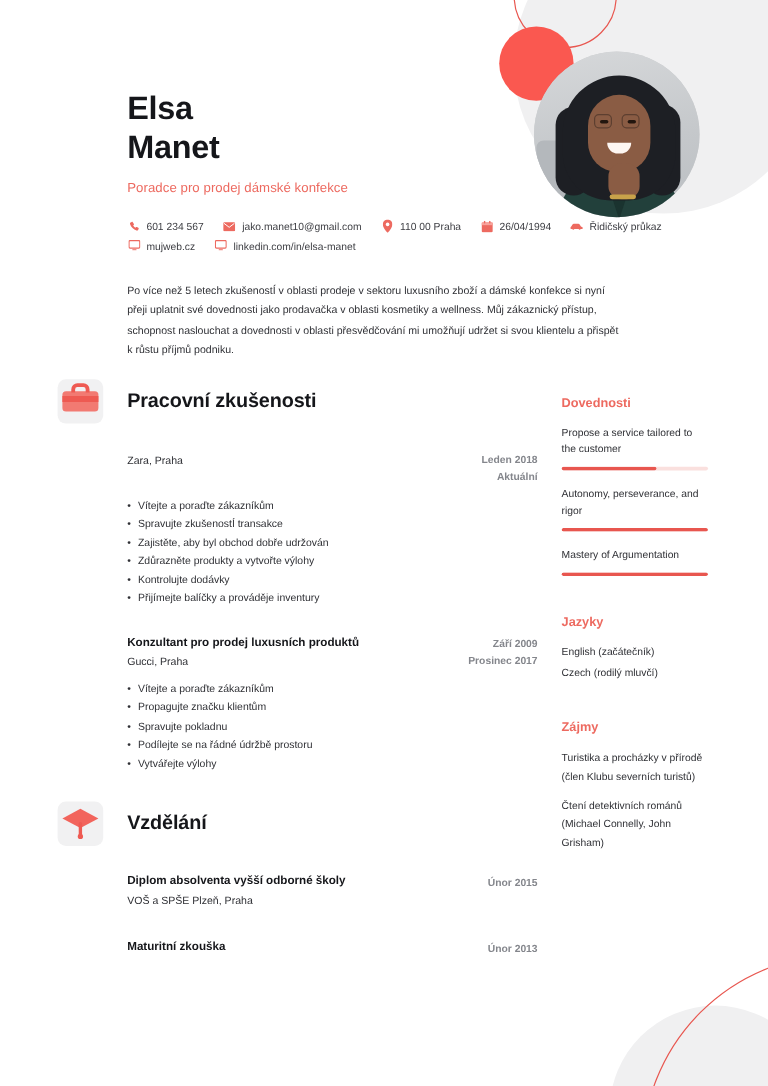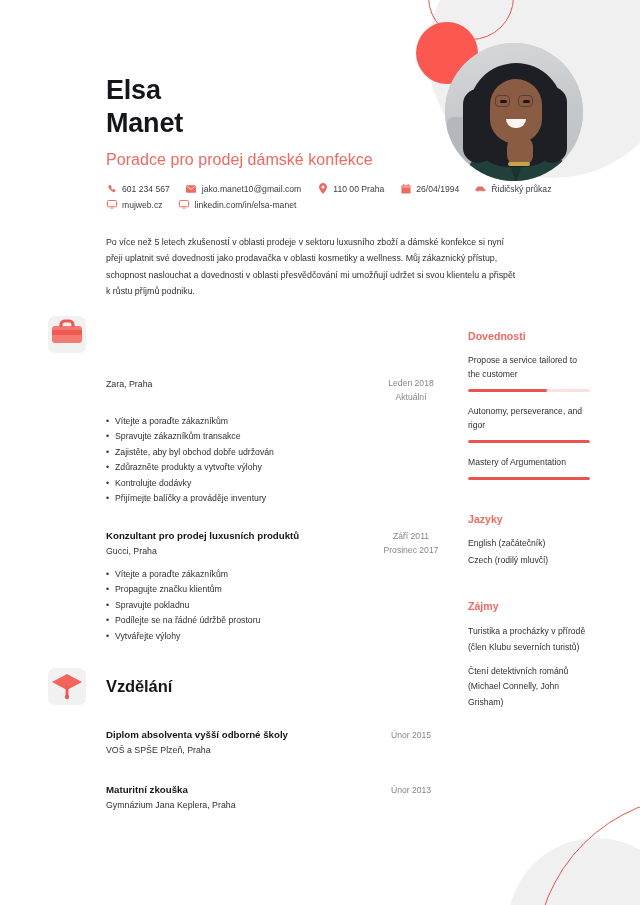--- a/index.html
+++ b/index.html
@@ -139,21 +139,21 @@
   .header { position: absolute; left: 106px; top: 74px; }
   .name-line {
     font-size: 27px;
     font-weight: bold;
     color: #15161a;
     line-height: 1.22;
     letter-spacing: -0.2px;
   }
   .job-title {
     margin-top: 11px;
-    font-size: 16px;
+    font-size: 11px;
     color: #ed6a60;
     letter-spacing: 0.05px;
   }
 
   
   .contact {
     position: absolute;
     left: 106px; top: 183px;
     width: 470px;
   }
@@ -234,25 +234,26 @@
     line-height: 1.45;
   }
   .entry-org {
     font-size: 8.8px;
     color: #2f3035;
     margin-top: 3px;
   }
   .entry-dates {
     width: 74px;
     flex-shrink: 0;
-    text-align: center;
+    text-align: right;
     font-size: 8.6px;
     color: #84868c;
     line-height: 1.62;
     padding-top: 1px;
+    font-weight: bold;
   }
   .bullets { margin-top: 9px; }
   .bullet {
     display: flex;
     font-size: 8.7px;
     color: #2f3035;
     line-height: 1.78;
   }
   .bullet .dot {
     width: 9px;
@@ -425,40 +426,41 @@
   <div class="sec-exp">
     <div class="sec-head">
       <div class="sec-icon">
         <div class="bg-card"></div>
         <svg width="32" height="30" viewBox="0 0 32 30">
           <rect x="1" y="8" width="30" height="17" rx="3" fill="#f27a72"></rect>
           <path d="M10 9V6.5C10 4.6 11.6 3 13.5 3h5C20.4 3 22 4.6 22 6.5V9" stroke="#ee5a52" stroke-width="3.2" fill="none"></path>
           <rect x="1" y="12" width="30" height="5" fill="#ee5a52"></rect>
         </svg>
       </div>
+      <div class="sec-title">Pracovní zkušenosti</div>
     </div>
 
     <div class="entry">
       <div class="entry-top">
         <div class="entry-main">
           <div class="entry-org">Zara, Praha</div>
         </div>
         <div class="entry-dates">
           <div>Leden 2018</div>
           <div>Aktuální</div>
         </div>
       </div>
       <div class="bullets">
         <div class="bullet">
             <span class="dot">•</span>
             <span>Vítejte a poraďte zákazníkům</span>
           </div>
         <div class="bullet">
             <span class="dot">•</span>
-            <span>Spravujte zákazníkům transakce</span>
+            <span>Spravujte zkušenostÍ transakce</span>
           </div>
         <div class="bullet">
             <span class="dot">•</span>
             <span>Zajistěte, aby byl obchod dobře udržován</span>
           </div>
         <div class="bullet">
             <span class="dot">•</span>
             <span>Zdůrazněte produkty a vytvořte výlohy</span>
           </div>
         <div class="bullet">
@@ -472,21 +474,21 @@
       </div>
     </div>
 
     <div class="entry" style="margin-top:22px">
       <div class="entry-top">
         <div class="entry-main">
           <div class="entry-role">Konzultant pro prodej luxusních produktů</div>
           <div class="entry-org">Gucci, Praha</div>
         </div>
         <div class="entry-dates">
-          <div>Září 2011</div>
+          <div>Září 2009</div>
           <div>Prosinec 2017</div>
         </div>
       </div>
       <div class="bullets">
         <div class="bullet">
             <span class="dot">•</span>
             <span>Vítejte a poraďte zákazníkům</span>
           </div>
         <div class="bullet">
             <span class="dot">•</span>
@@ -530,21 +532,20 @@
         <div class="entry-dates">
           <div>Únor 2015</div>
         </div>
       </div>
     </div>
 
     <div class="entry" style="margin-top:28px">
       <div class="entry-top">
         <div class="entry-main">
           <div class="entry-role">Maturitní zkouška</div>
-          <div class="entry-org">Gymnázium Jana Keplera, Praha</div>
         </div>
         <div class="entry-dates">
           <div>Únor 2013</div>
         </div>
       </div>
     </div>
   </div>
 
   <div class="sidebar">
 

